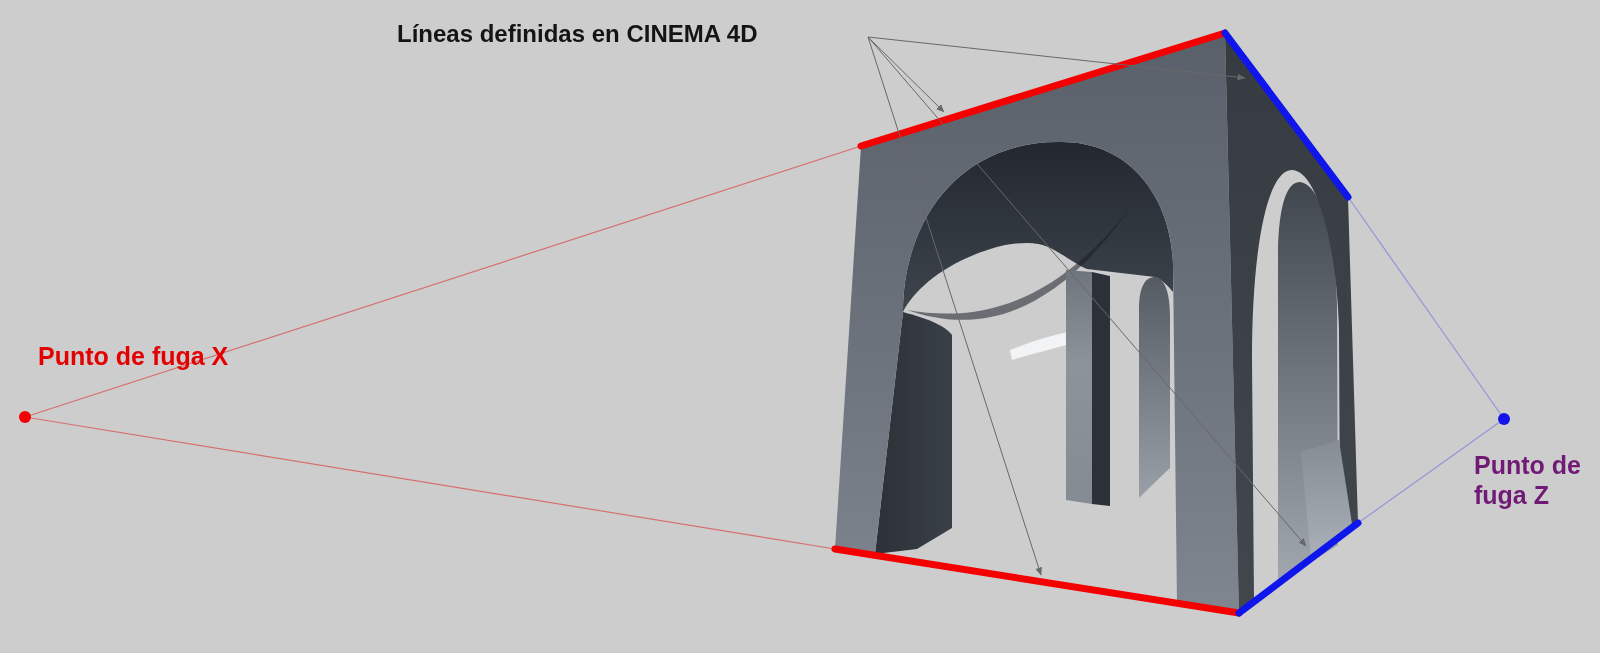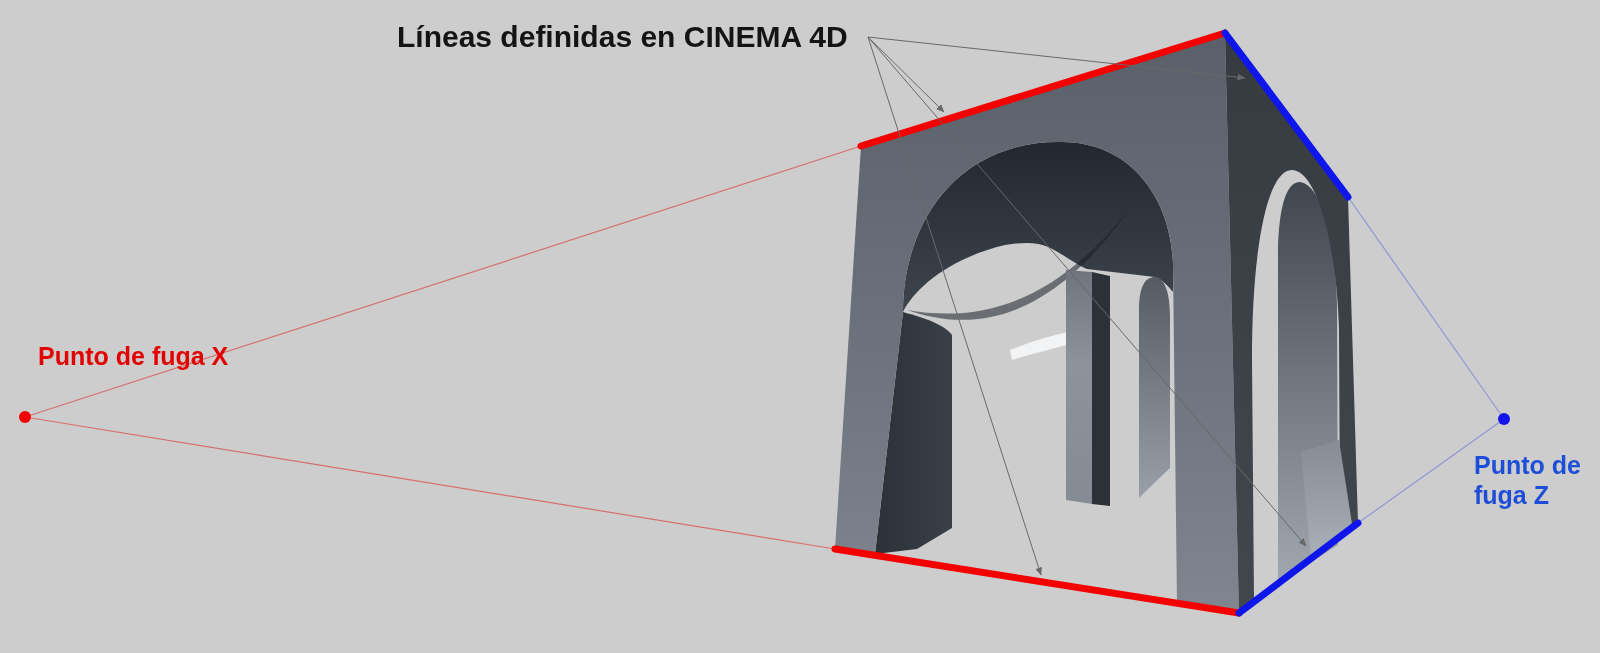--- a/index.html
+++ b/index.html
@@ -1,24 +1,24 @@
 <!DOCTYPE html>
 <html><head>
 <meta charset="utf-8">
 <style>
   html,body{margin:0;padding:0;}
   body{width:1600px;height:653px;overflow:hidden;background:#cdcdce;
        font-family:"Liberation Sans","DejaVu Sans",sans-serif;}
   .stage{position:relative;width:1600px;height:653px;background:#cdcdce;}
   .stage svg{position:absolute;left:0;top:0;}
-  .title{position:absolute;left:397px;top:20px;font-size:30px;font-weight:bold;
+  .title{position:absolute;left:397px;top:20px;font-size:24px;font-weight:bold;
          color:#141414;letter-spacing:0px;white-space:nowrap;}
   .vp-label{position:absolute;font-size:25px;font-weight:bold;white-space:nowrap;line-height:30px;}
   .vp-label-x{left:38px;top:308px;color:#e30000;margin-top:33px;}
-  .vp-label-z{left:1474px;top:450px;color:#1d4ed8;}
+  .vp-label-z{left:1474px;top:450px;color:#701a75;}
 </style>
 </head>
 <body>
 
 <div class="stage">
 
   <svg width="1600" height="653" viewBox="0 0 1600 653">
     <defs>
       <linearGradient id="gFront" x1="0" y1="0" x2="0" y2="1">
         <stop offset="0" stop-color="#59606a"></stop>

